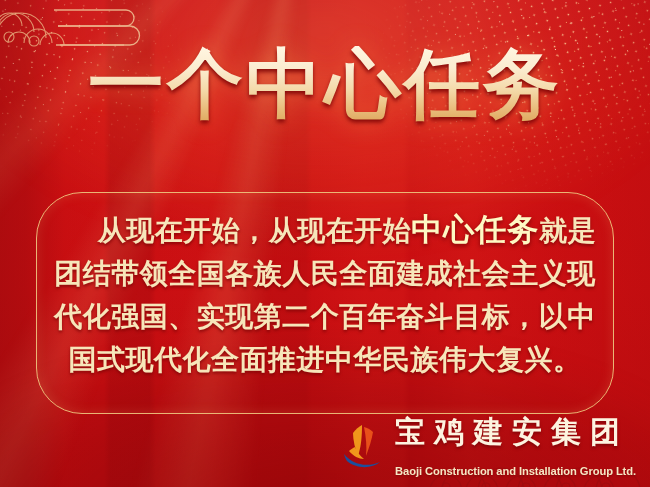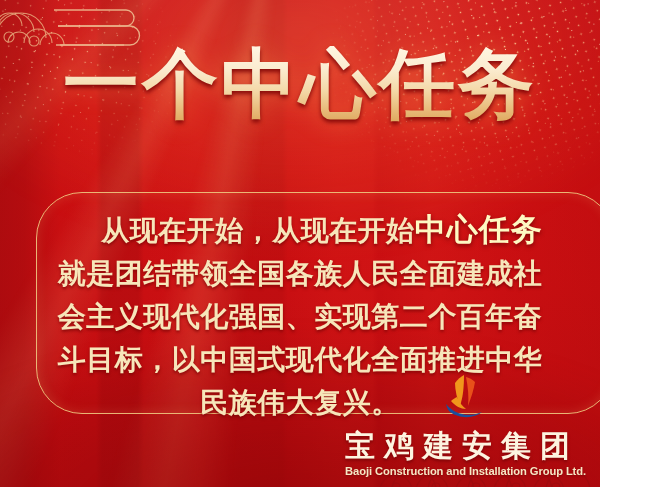--- a/index.html
+++ b/index.html
@@ -1,21 +1,21 @@
 <!DOCTYPE html>
 <html><head>
 <meta charset="utf-8">
 <style>
   html,body{margin:0;padding:0;}
   body{
     width:650px;height:487px;overflow:hidden;
     font-family:"Liberation Sans","DejaVu Sans",sans-serif;
   }
   .poster{
-    position:relative;width:600px;height:487px;overflow:hidden;
+    position:relative;width:650px;height:487px;overflow:hidden;
     background:#c50f12;
   }
 
   
   .bg-base{
     position:absolute;inset:0;
     background:
       linear-gradient(180deg,#c9111a 0%,#cf1113 22%,#c90f12 60%,#bb0c10 100%);
   }
   .bg-vertical-bands{
@@ -151,34 +151,34 @@
     font-size:31px;
     font-weight:700;
     color:#fef9c3;
     letter-spacing:1px;
     text-shadow:0 2px 4px rgba(110,3,5,.85);
   }
 
   
   .logo{
     position:absolute;right:14px;bottom:10px;
-    display:flex;align-items:center;gap:9px;flex-direction:column;
+    display:flex;align-items:center;gap:9px;
   }
   .logo-mark{width:44px;height:48px;flex:0 0 auto;}
   .logo-text{display:flex;flex-direction:column;align-items:flex-start;}
   .logo-cn{
     font-family:"Liberation Sans","DejaVu Sans",sans-serif;
     font-weight:700;font-size:30px;line-height:1.05;
     letter-spacing:9px;
     color:#fdf4e0;
     text-shadow:0 2px 3px rgba(110,3,5,.7);
     white-space:nowrap;
   }
   .logo-en{
-    margin-top:3px;
+    margin-top:17px;
     font-family:"Liberation Sans","DejaVu Sans",sans-serif;
     font-weight:600;font-size:11.2px;line-height:1.1;
     letter-spacing:-0.1px;
     color:#f6e7c4;
     white-space:nowrap;
     text-shadow:0 1px 2px rgba(110,3,5,.6);
   }
 </style>
 </head>
 <body>

